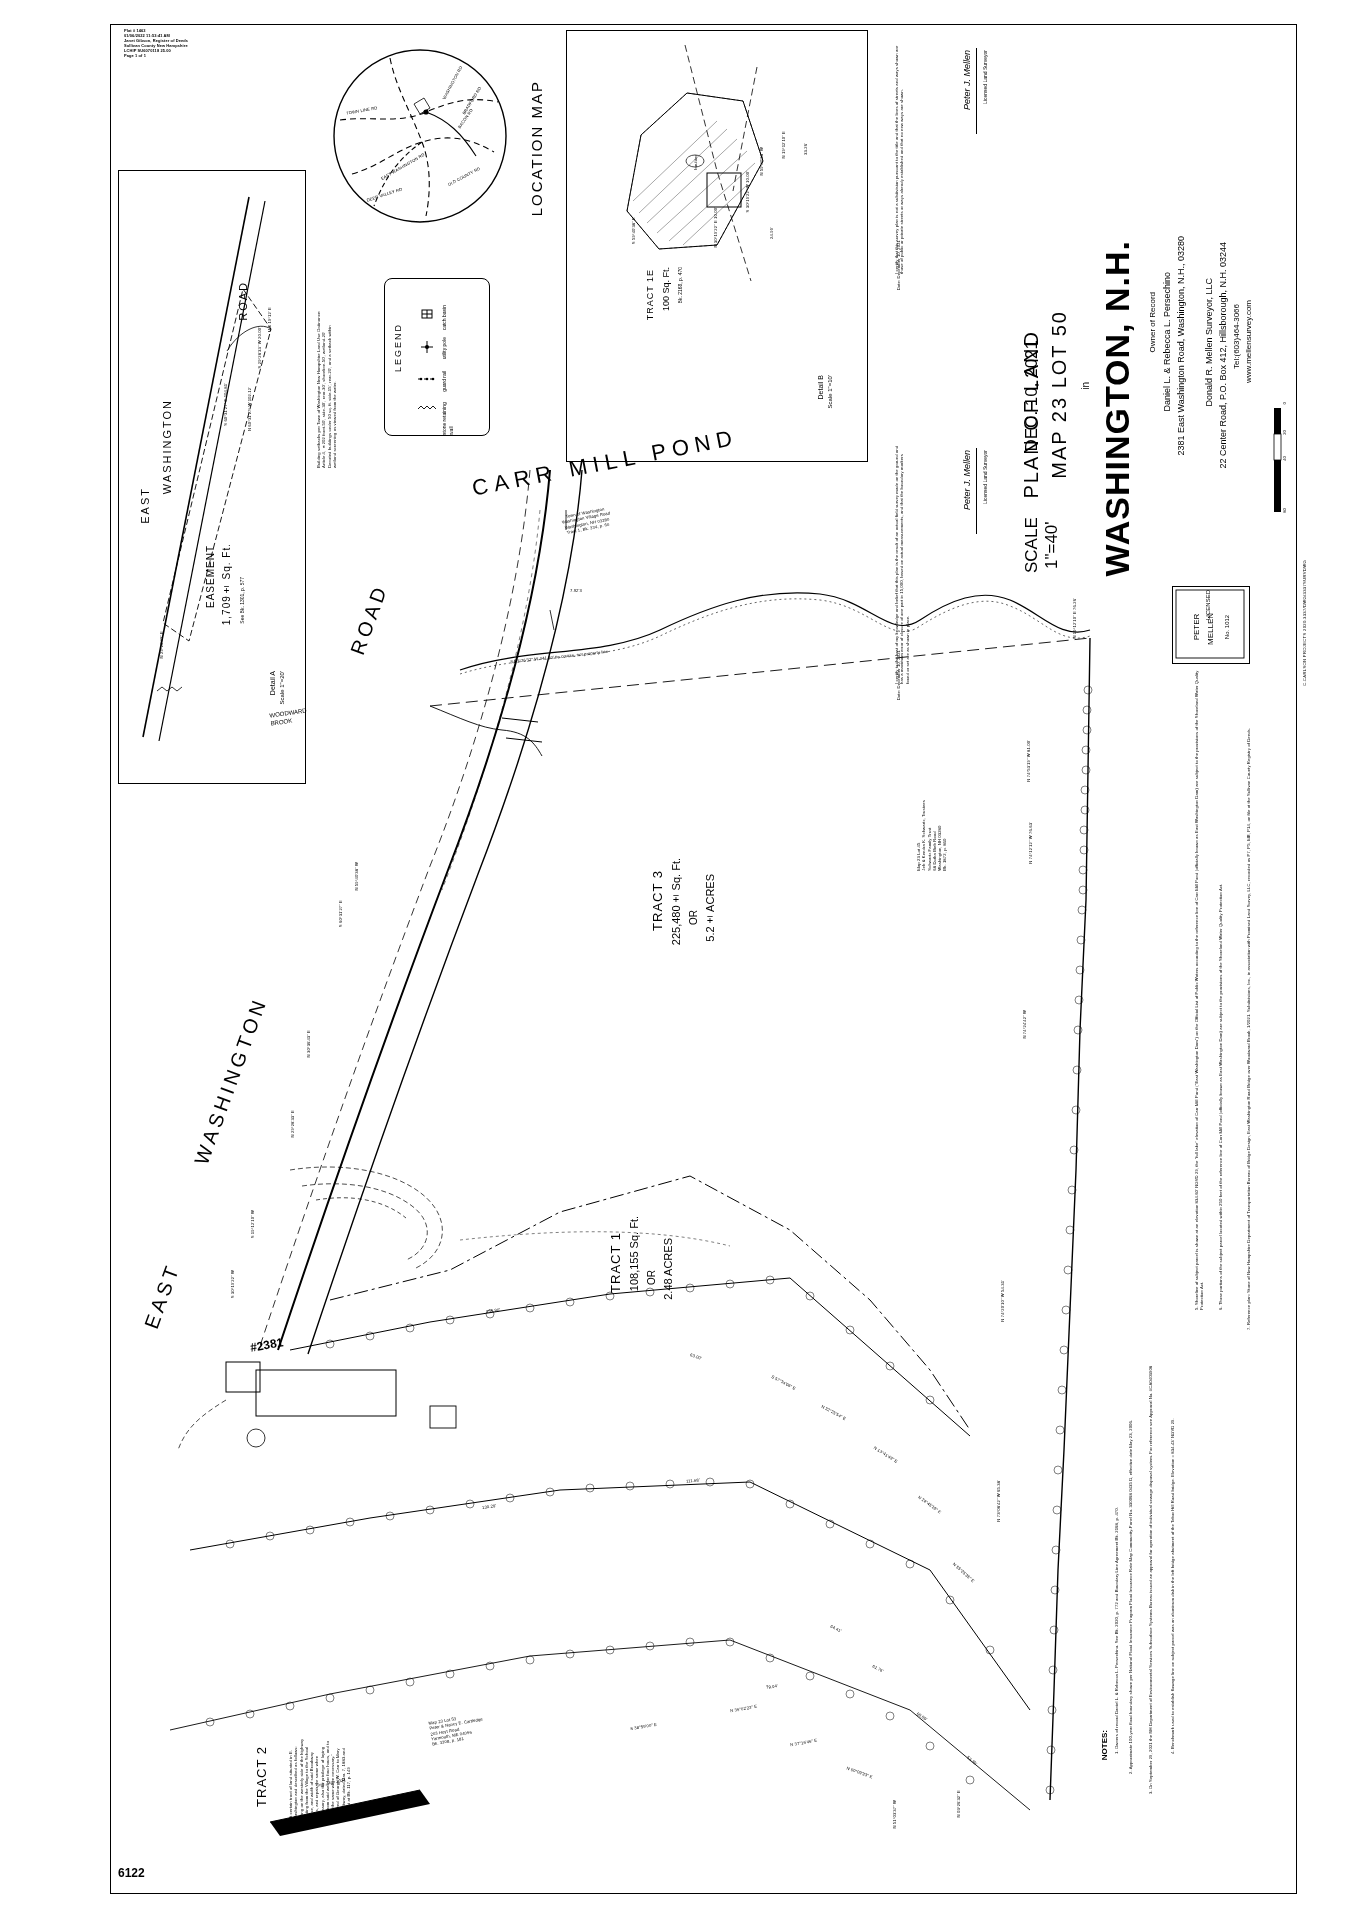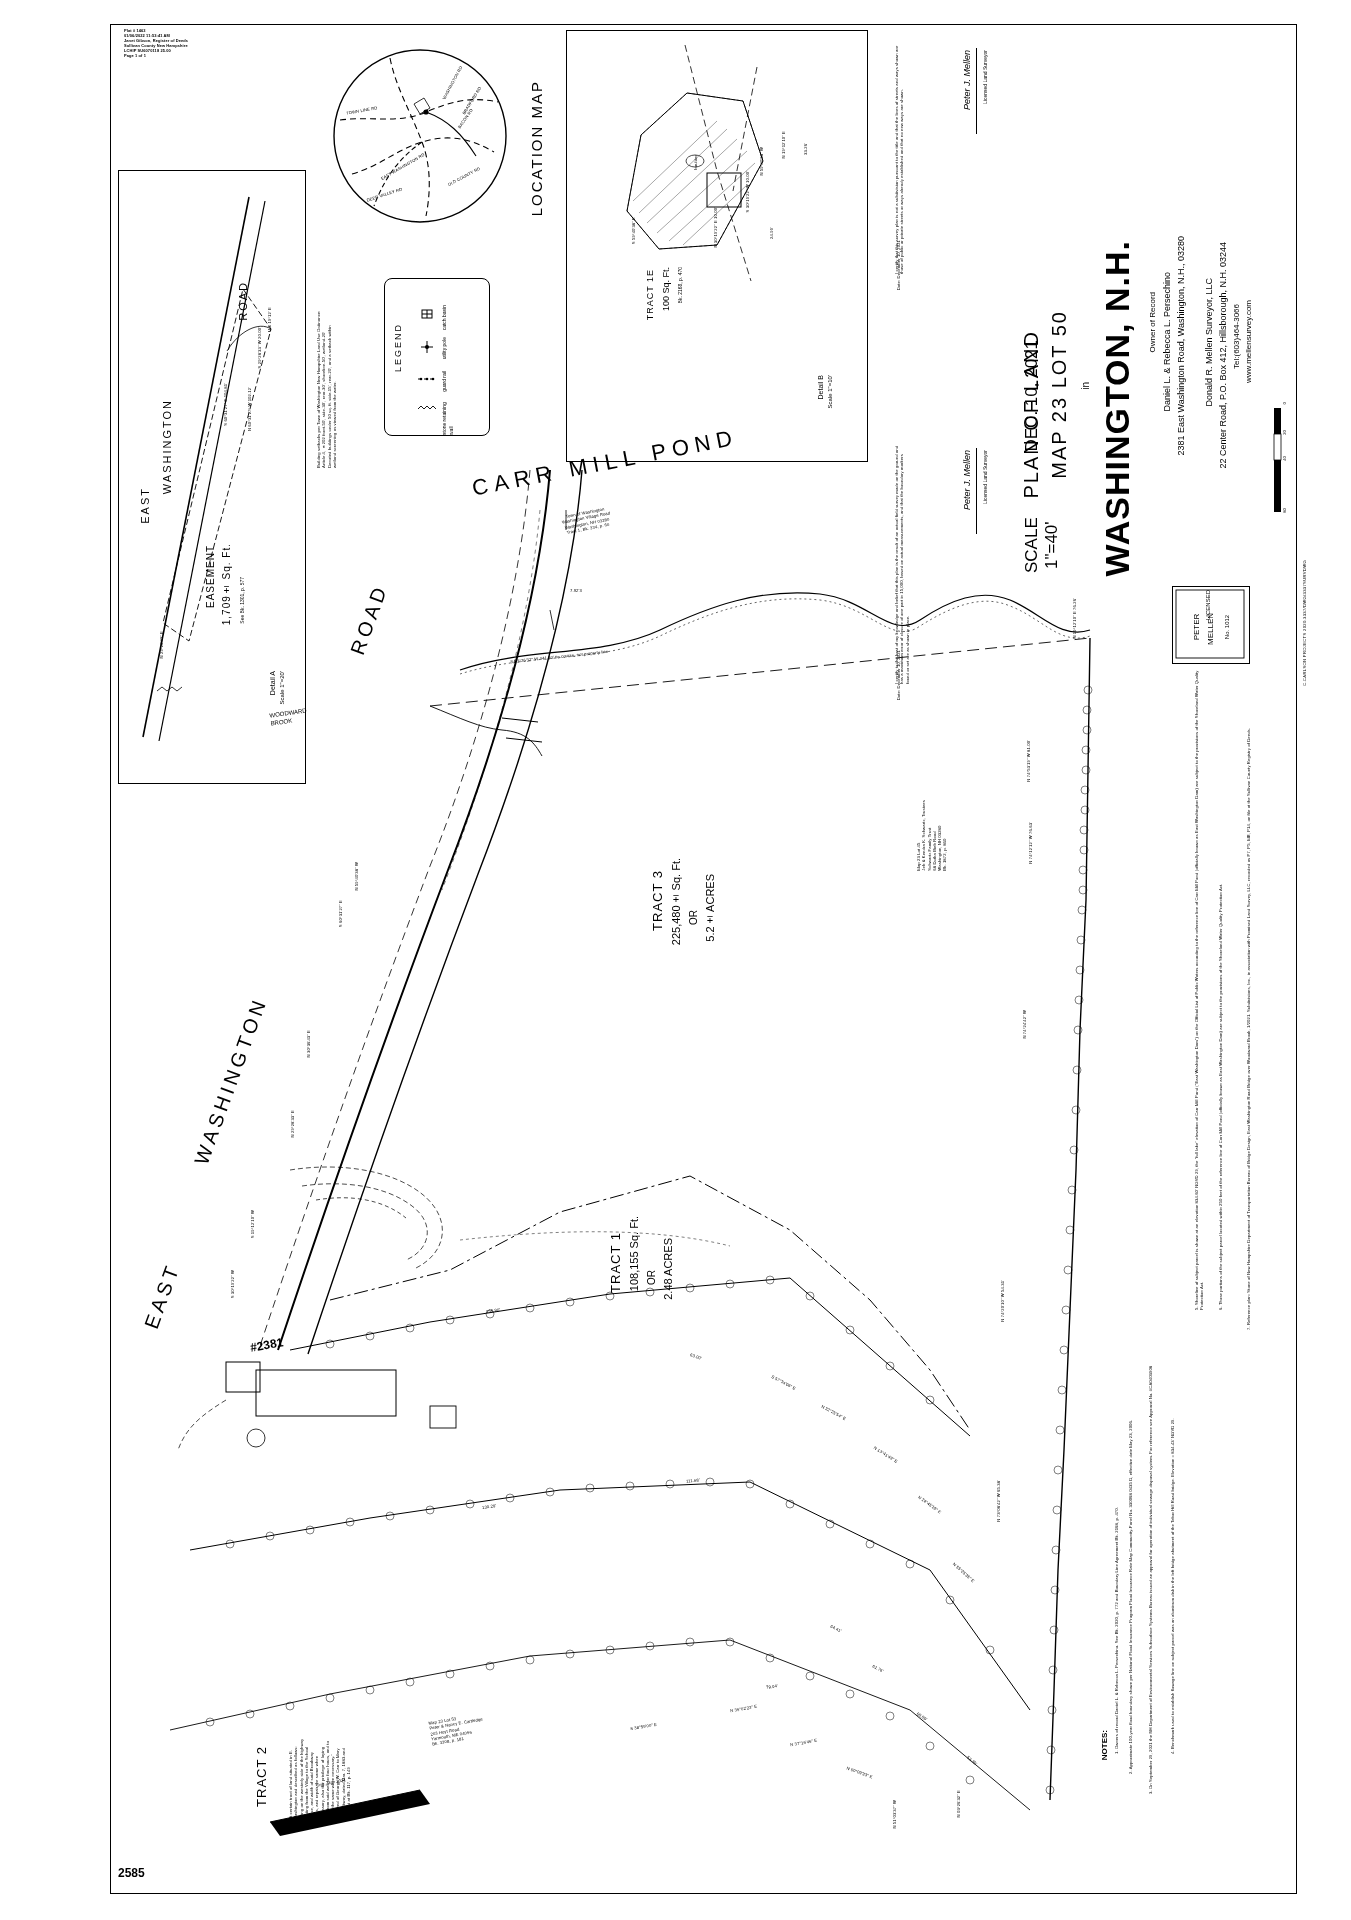--- a/index.html
+++ b/index.html
@@ -35,21 +35,21 @@
       <div>01/06/2022 11:53:41 AM</div>
       <div>Janet Gibson, Register of Deeds</div>
       <div>Sullivan County New Hampshire</div>
       <div>LCHIP   SU6070118   25.00</div>
       <div>Page 1 of 1</div>
     </div>
   </div>
 
   <div class="abs vert tiny" style="left:1302px;top:560px;letter-spacing:.3px;">C.CARLSON PROJECTS 2020.3337/DWG\3337SURVDWG</div>
 
-  <div class="abs" style="left:118px;top:1866px;font-size:12px;font-weight:bold;">2585</div>
+  <div class="abs" style="left:118px;top:1866px;font-size:12px;font-weight:bold;">6122</div>
 
   <div class="abs" style="left:330px;top:46px;width:180px;height:180px;">
     <svg width="180" height="180" viewBox="0 0 180 180">
       <circle cx="90" cy="90" r="86" fill="none" stroke="#000" stroke-width="1.4"></circle>
       <path d="M10,74 C40,70 70,78 96,66 C120,56 140,50 168,56" fill="none" stroke="#000" stroke-width="1.1" stroke-dasharray="6,4"></path>
       <path d="M22,128 C50,120 66,104 92,96 C118,88 140,92 164,106" fill="none" stroke="#000" stroke-width="1.1" stroke-dasharray="6,4"></path>
       <path d="M60,12 C66,42 80,64 92,96 C102,122 100,150 96,170" fill="none" stroke="#000" stroke-width="1.1" stroke-dasharray="6,4"></path>
       <path d="M96,66 C118,74 132,88 146,110" fill="none" stroke="#000" stroke-width="1.1"></path>
       <path d="M92,96 C72,110 56,128 44,160" fill="none" stroke="#000" stroke-width="1.1" stroke-dasharray="5,3"></path>
       <circle cx="96" cy="66" r="2.6" fill="#000"></circle>

